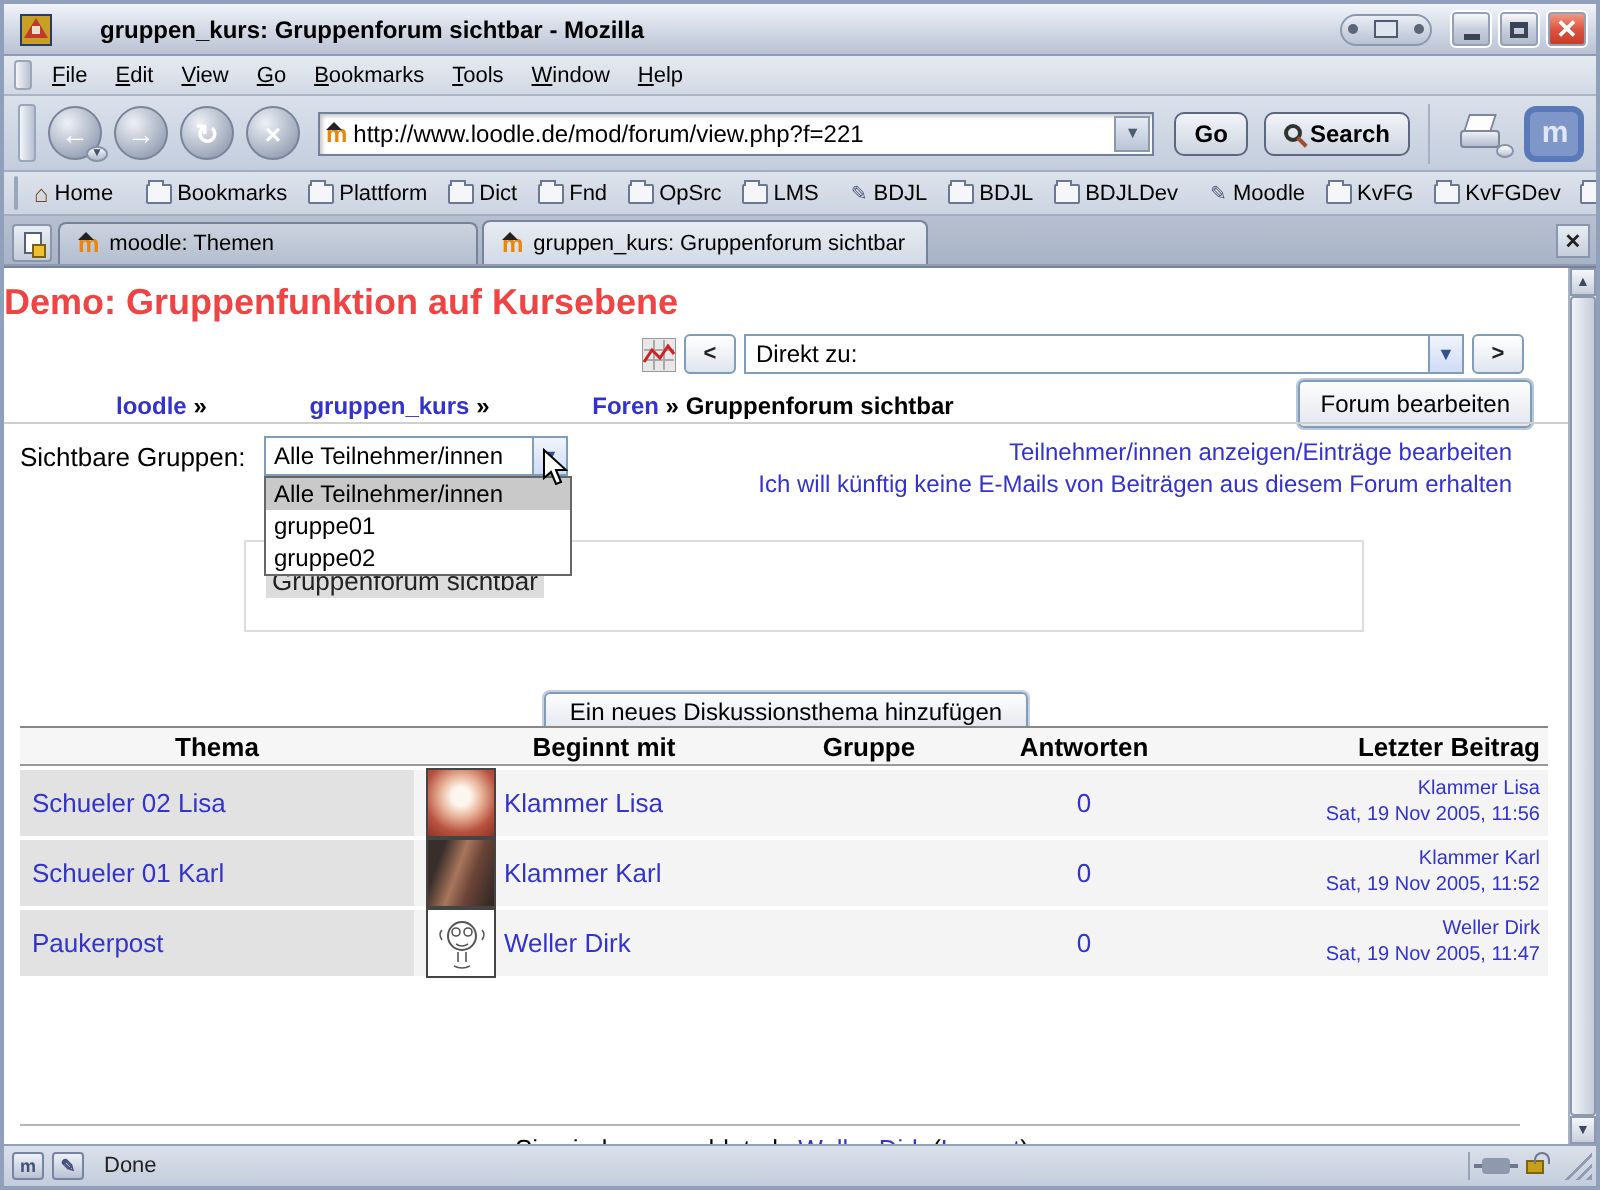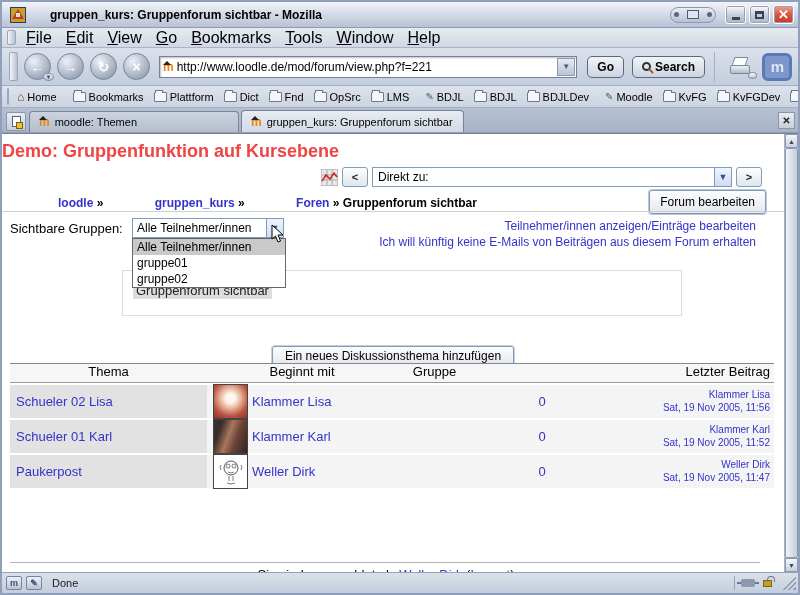--- a/index.html
+++ b/index.html
@@ -18,21 +18,21 @@
   .winbtn { width:21px; height:19px; margin-left:3px; border-radius:3px; border:1px solid #fff;
     background:linear-gradient(#fdfdfd,#c9d0dd 50%,#aeb8c9); display:flex; align-items:center; justify-content:center; box-shadow:inset 0 0 0 1px #93a1b6; }
   .winbtn .min-glyph { width:8px; height:3px; background:#3a4456; margin-top:8px; }
   .winbtn .max-glyph { width:9px; height:8px; border:2px solid #3a4456; border-top-width:3px; }
   .winbtn.close { background:linear-gradient(#f1a28e,#dd5540 50%,#c23b28); }
   .winbtn.close .x-glyph { color:#fff; font-weight:bold; font-size:13px; line-height:13px; }
 
   
   .menubar { height:20px; flex:0 0 20px; display:flex; align-items:center; background:linear-gradient(#e6eaf1,#d2d9e5); border-bottom:1px solid #aab4c6; padding-left:2px; }
   .grippy { width:9px; height:80%; margin:0 3px; background:linear-gradient(90deg,#f3f5f9,#b8c1d1); border:1px solid #9aa6ba; border-radius:2px; }
-  .menu-item { display:inline-block; font-size:16px; color:#000; padding:3px 7px; cursor:default; }
+  .menu-item { display:inline-block; font-size:11px; color:#000; padding:3px 7px; cursor:default; }
   .menu-item::first-letter { text-decoration:underline; }
 
   
   .navbar { height:38px; flex:0 0 38px; display:flex; align-items:center; background:linear-gradient(#dbe1eb,#c3cddd); border-bottom:1px solid #a3aec2; padding:0 4px; }
   .navbtn { width:27px; height:27px; border-radius:50%; margin:0 3px; position:relative; flex:0 0 27px;
     background:radial-gradient(circle at 35% 30%, #eef1f6, #9aa5b8 75%, #7c8799); border:1px solid #79849a;
     color:#fff; font-size:14px; font-weight:bold; display:flex; align-items:center; justify-content:center; }
   .navbtn .sub-arrow { position:absolute; right:-4px; bottom:-2px; width:11px; height:8px; border-radius:50%;
     background:linear-gradient(#f5f7fa,#aeb8c9); border:1px solid #8692a8; font-size:6px; color:#45506a; line-height:6px; text-align:center; }
   .urlbox { flex:1; height:22px; margin:0 6px; background:#fff; border:1px solid #6b7archive89; border:1px solid #74819a; display:flex; align-items:center; box-shadow:inset 1px 1px 2px rgba(0,0,0,.25); }
@@ -105,21 +105,21 @@
   .help-icon { display:inline-block; width:13px; height:13px; border-radius:50%; background:#f0c330; border:1px solid #a07d10; color:#222; font-size:10px; font-weight:bold; line-height:12px; text-align:center; margin-right:4px; vertical-align:-2px; }
 
   .intro-box { position:absolute; left:120px; top:136px; width:560px; height:46px; border:1px solid #dcdcdc; }
   .intro-box .intro-text { display:inline-block; margin:11px 0 0 10px; background:#ddd; padding:1px 3px; font-size:13px; color:#222; }
 
   .add-btn-row { position:absolute; left:0; right:0; top:212px; text-align:center; }
   .add-btn { height:20px; padding:1px 12px; font-size:12px; color:#000; border:1px solid #7f9db9; border-radius:3px; background:linear-gradient(#fdfdfd,#e3e7ee); box-shadow:0 0 0 1px #c5d0e0; }
 
   
   .forum-table { position:absolute; left:8px; top:229px; width:764px; }
-  .ft-header { display:flex; height:20px; align-items:flex-start; background:#f6f6f6; border-top:1px solid #888; border-bottom:1px solid #999; font-weight:normal; font-size:13px; color:#000; }
+  .ft-header { display:flex; height:20px; align-items:center; background:#f6f6f6; border-top:1px solid #888; border-bottom:1px solid #999; font-weight:bold; font-size:13px; color:#000; }
   .ft-row { display:flex; height:33px; margin-top:2px; align-items:stretch; }
   .col-topic { width:197px;text-align:center; }
   .col-author { width:190px; }
   .col-group { width:75px; }
   .col-replies { width:140px; }
   .col-last { flex:1; }
   .ft-header .col-topic, .ft-header .col-author, .ft-header .col-group, .ft-header .col-replies { text-align:center; }
   .ft-header .col-last { text-align:right; padding-right:4px; }
   .cell-topic { background:#e2e2e2; display:flex; align-items:center; padding-left:6px; }
   .cell-topic a, .cell-author a, .cell-replies a { color:#3333cc; text-decoration:none; font-size:13px; }
@@ -379,20 +379,21 @@
 
       <div class="add-btn-row">
         <button class="add-btn">Ein neues Diskussionsthema hinzufügen</button>
       </div>
 
       <div class="forum-table">
         <div class="ft-header">
           <span class="col-topic">Thema</span>
           <span class="col-author">Beginnt mit</span>
           <span class="col-group">Gruppe</span>
+          <span class="col-replies">Antworten</span>
           <span class="col-last">Letzter Beitrag</span>
         </div>
 
         <div class="ft-row">
           <span class="col-topic cell-topic">
               <a href="#">Schueler 02 Lisa</a>
             </span>
           <span class="col-author cell-author">
             <span class="avatar a1"></span>
             <a href="#">Klammer Lisa</a>

